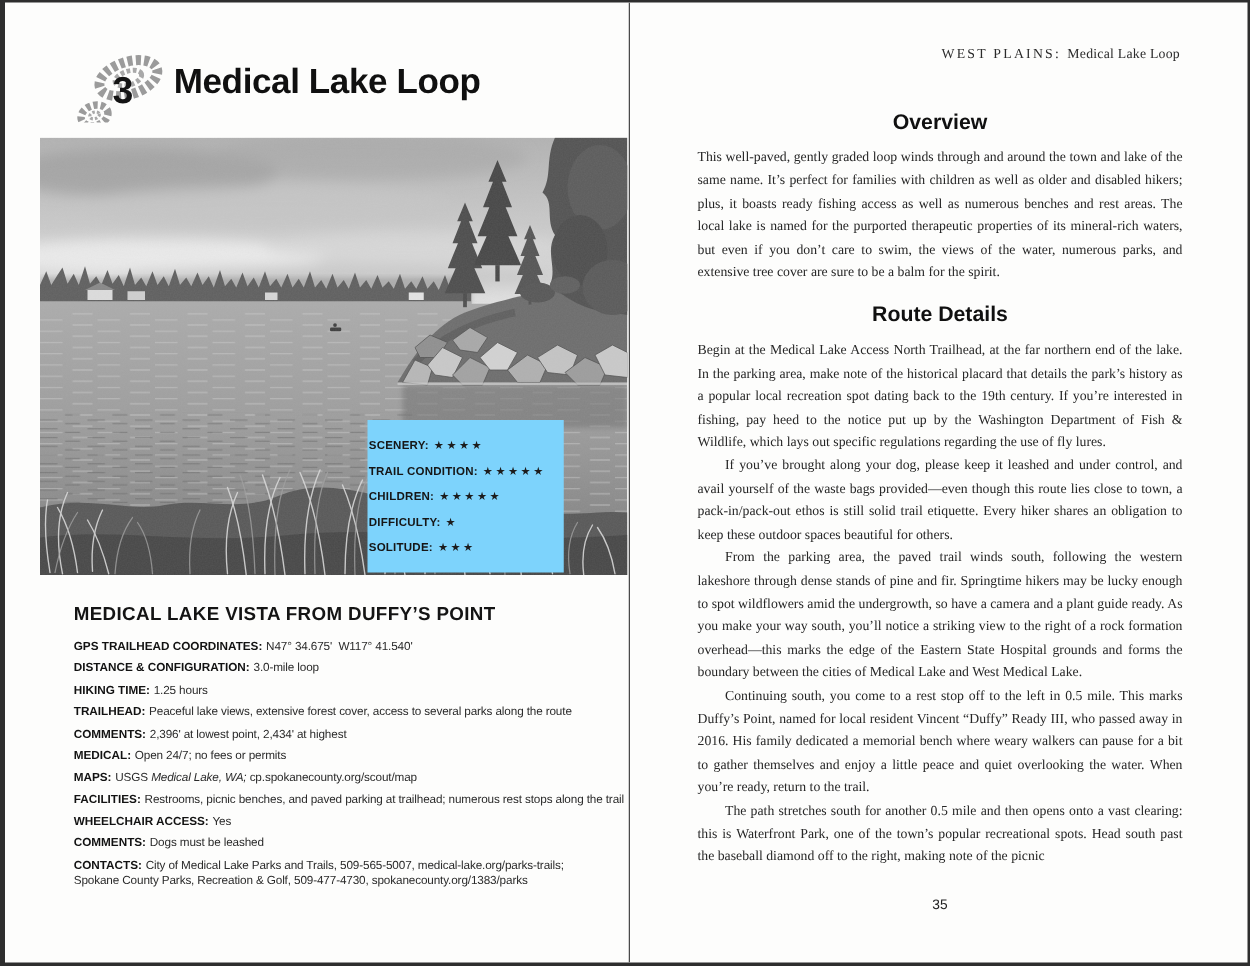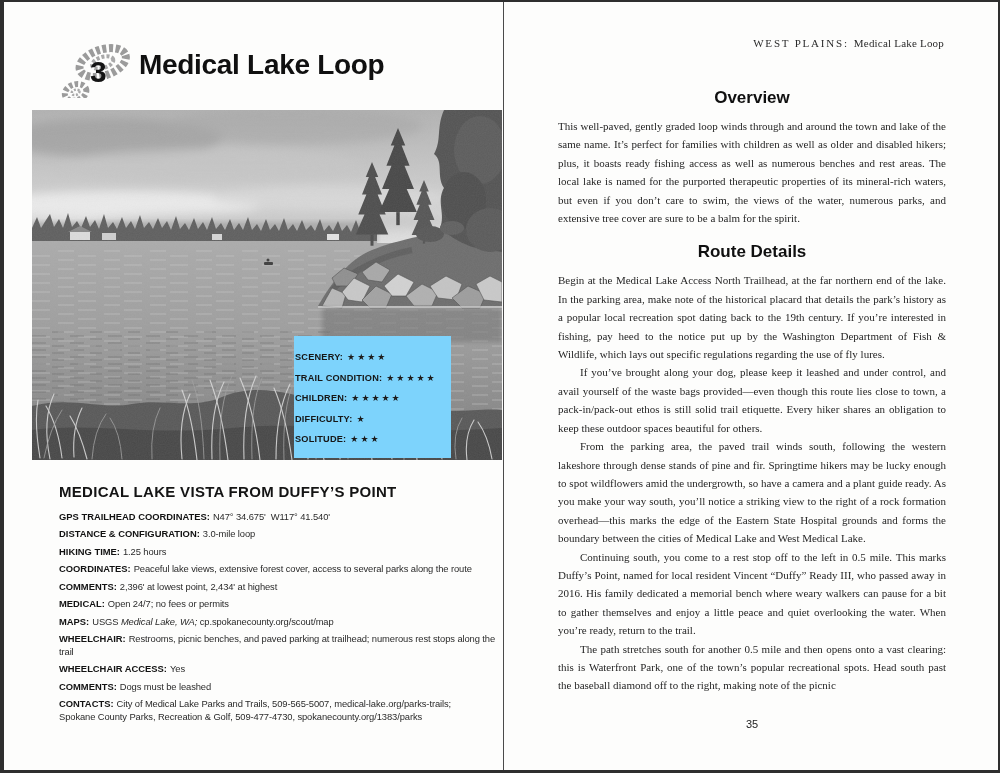--- a/index.html
+++ b/index.html
@@ -240,33 +240,33 @@
       <div class="info-row">
         <span class="info-label">GPS TRAILHEAD COORDINATES:</span><span>N47° 34.675'&nbsp; W117° 41.540'</span>
       </div>
       <div class="info-row">
         <span class="info-label">DISTANCE &amp; CONFIGURATION:</span><span>3.0-mile loop</span>
       </div>
       <div class="info-row">
         <span class="info-label">HIKING TIME:</span><span>1.25 hours</span>
       </div>
       <div class="info-row">
-        <span class="info-label">COORDINATES:</span><span>Peaceful lake views, extensive forest cover, access to several parks along the route</span>
+        <span class="info-label">TRAILHEAD:</span><span>Peaceful lake views, extensive forest cover, access to several parks along the route</span>
       </div>
       <div class="info-row">
         <span class="info-label">COMMENTS:</span><span>2,396' at lowest point, 2,434' at highest</span>
       </div>
       <div class="info-row">
         <span class="info-label">MEDICAL:</span><span>Open 24/7; no fees or permits</span>
       </div>
       <div class="info-row">
         <span class="info-label">MAPS:</span><span>USGS </span><span class="info-italic">Medical Lake, WA;</span><span> cp.spokanecounty.org/scout/map</span>
       </div>
       <div class="info-row">
-        <span class="info-label">WHEELCHAIR:</span><span>Restrooms, picnic benches, and paved parking at trailhead; numerous rest stops along the trail</span>
+        <span class="info-label">FACILITIES:</span><span>Restrooms, picnic benches, and paved parking at trailhead; numerous rest stops along the trail</span>
       </div>
       <div class="info-row">
         <span class="info-label">WHEELCHAIR ACCESS:</span><span>Yes</span>
       </div>
       <div class="info-row">
         <span class="info-label">COMMENTS:</span><span>Dogs must be leashed</span>
       </div>
       <div class="info-row">
         <span class="info-label">CONTACTS:</span><span>City of Medical Lake Parks and Trails, 509-565-5007, medical-lake.org/parks-trails;</span>
         <span style="display:block">Spokane County Parks, Recreation &amp; Golf, 509-477-4730, spokanecounty.org/1383/parks</span>

